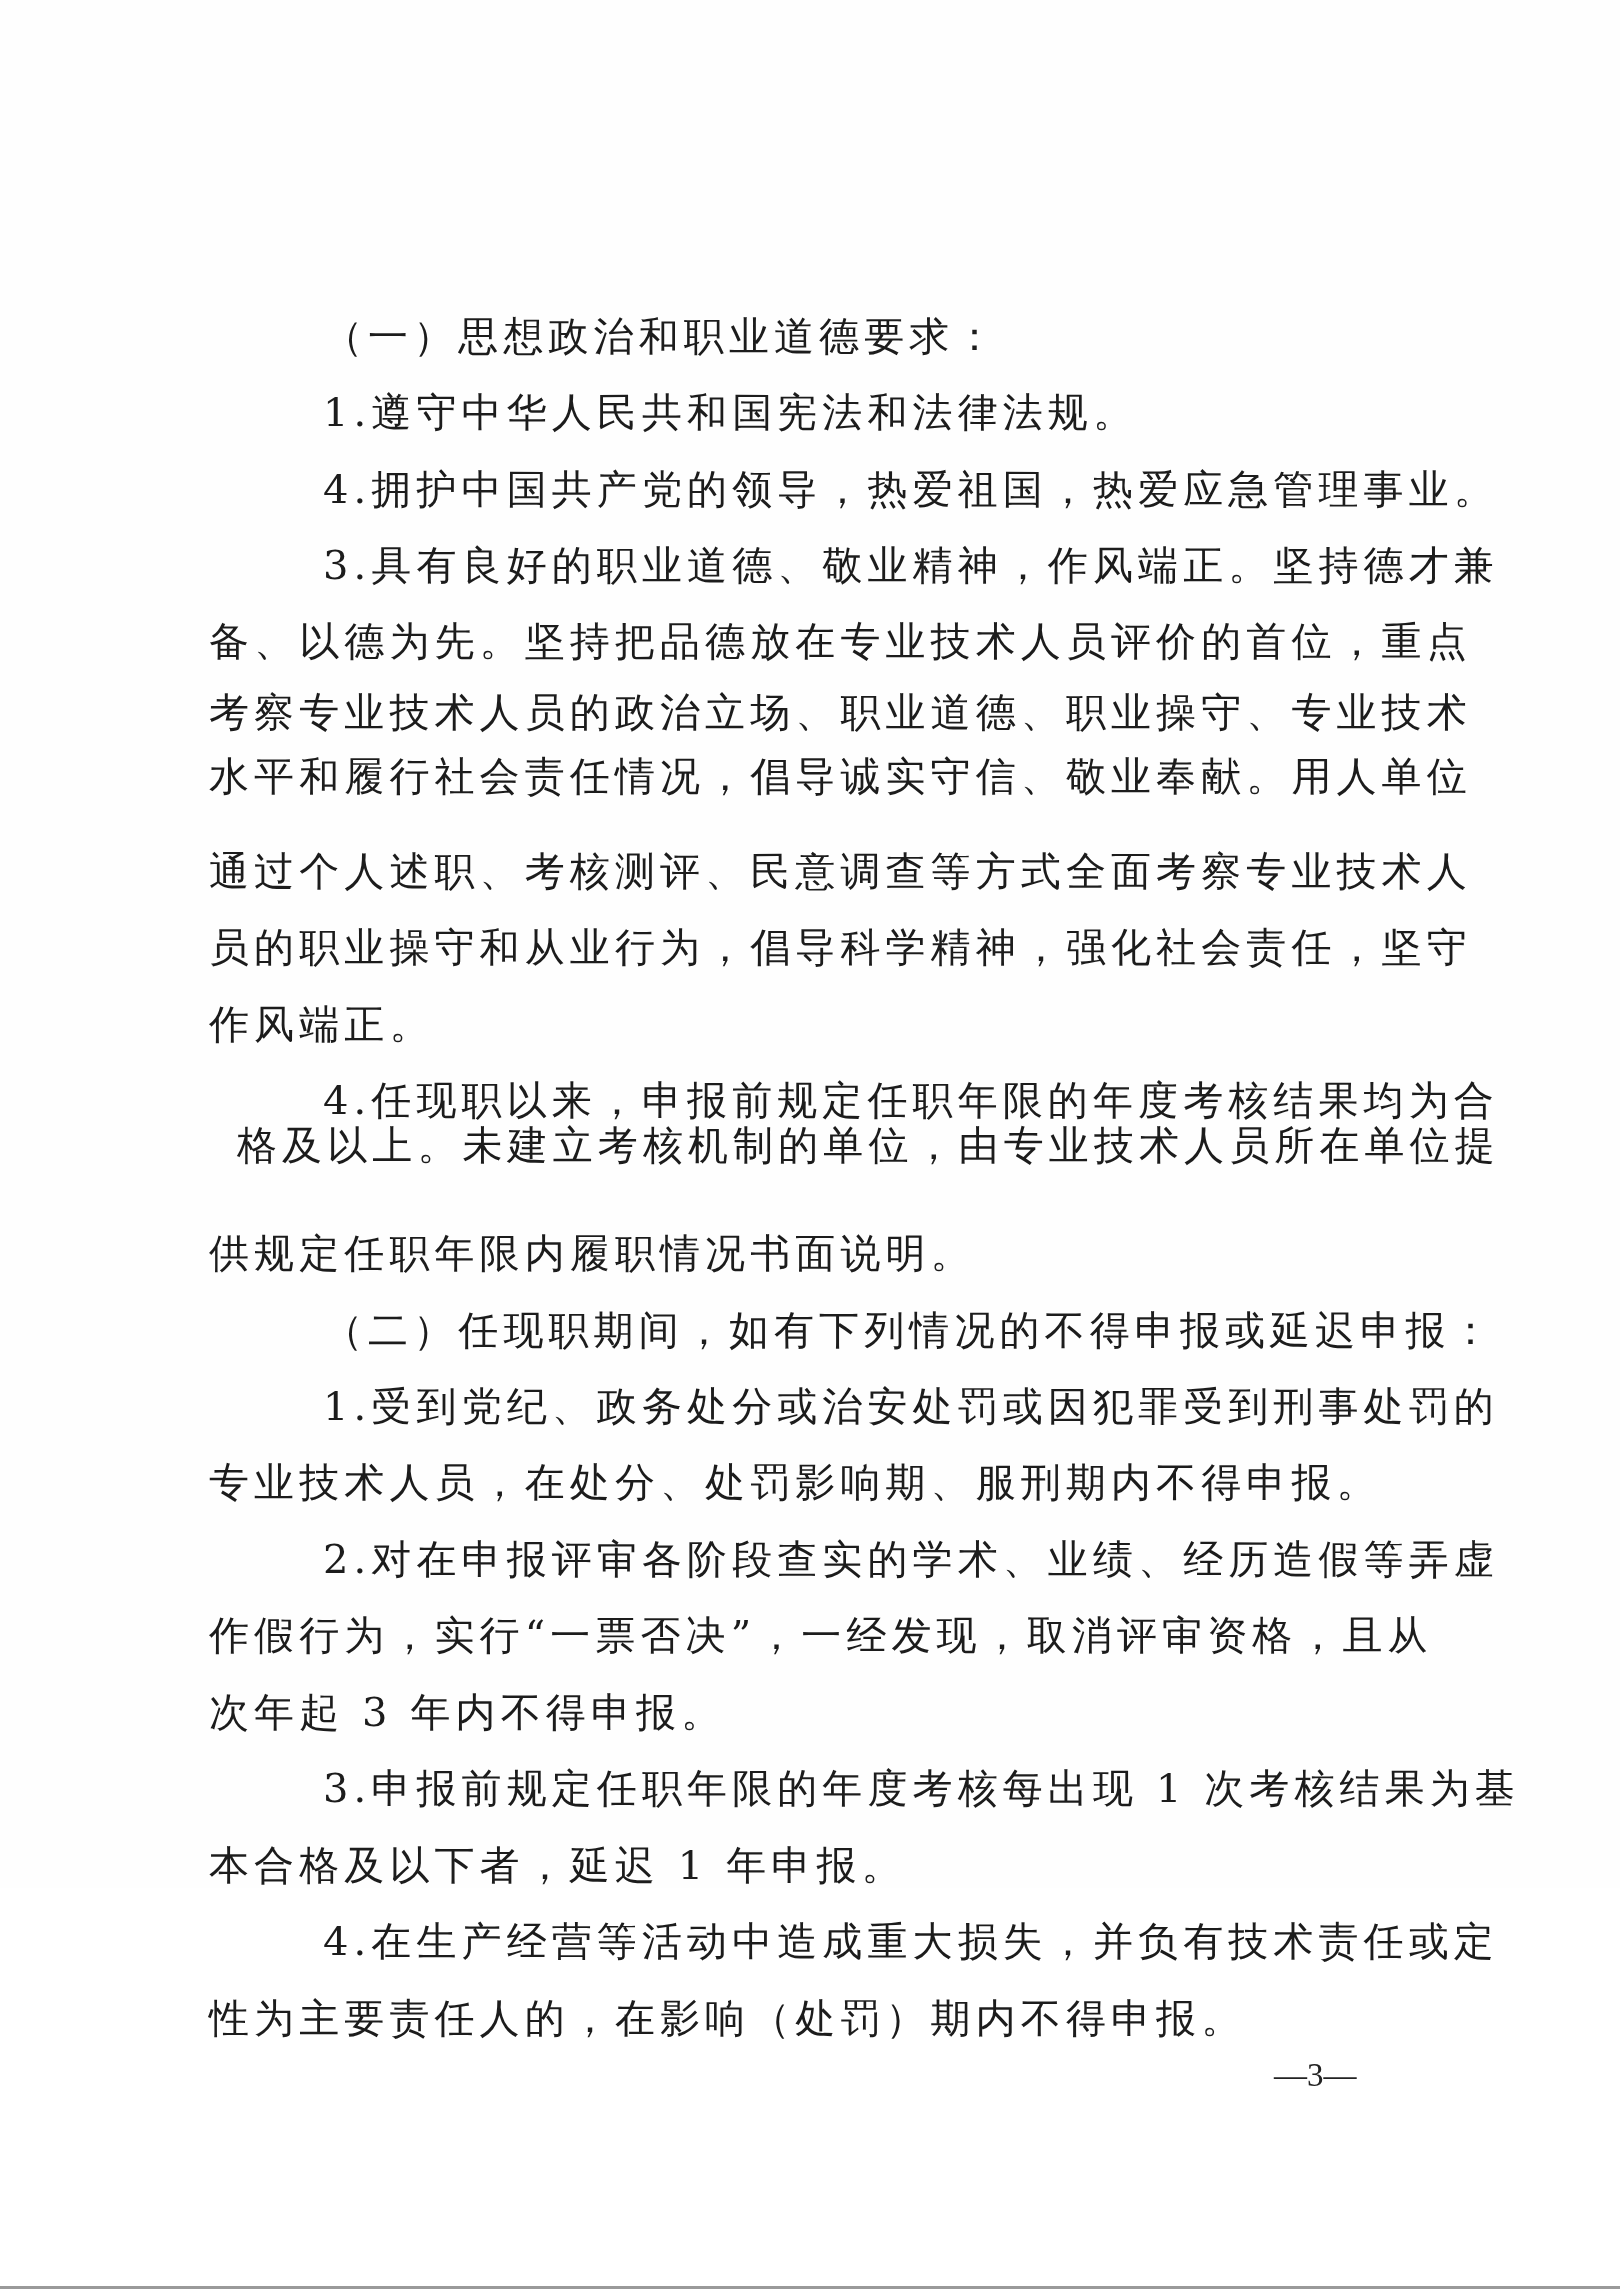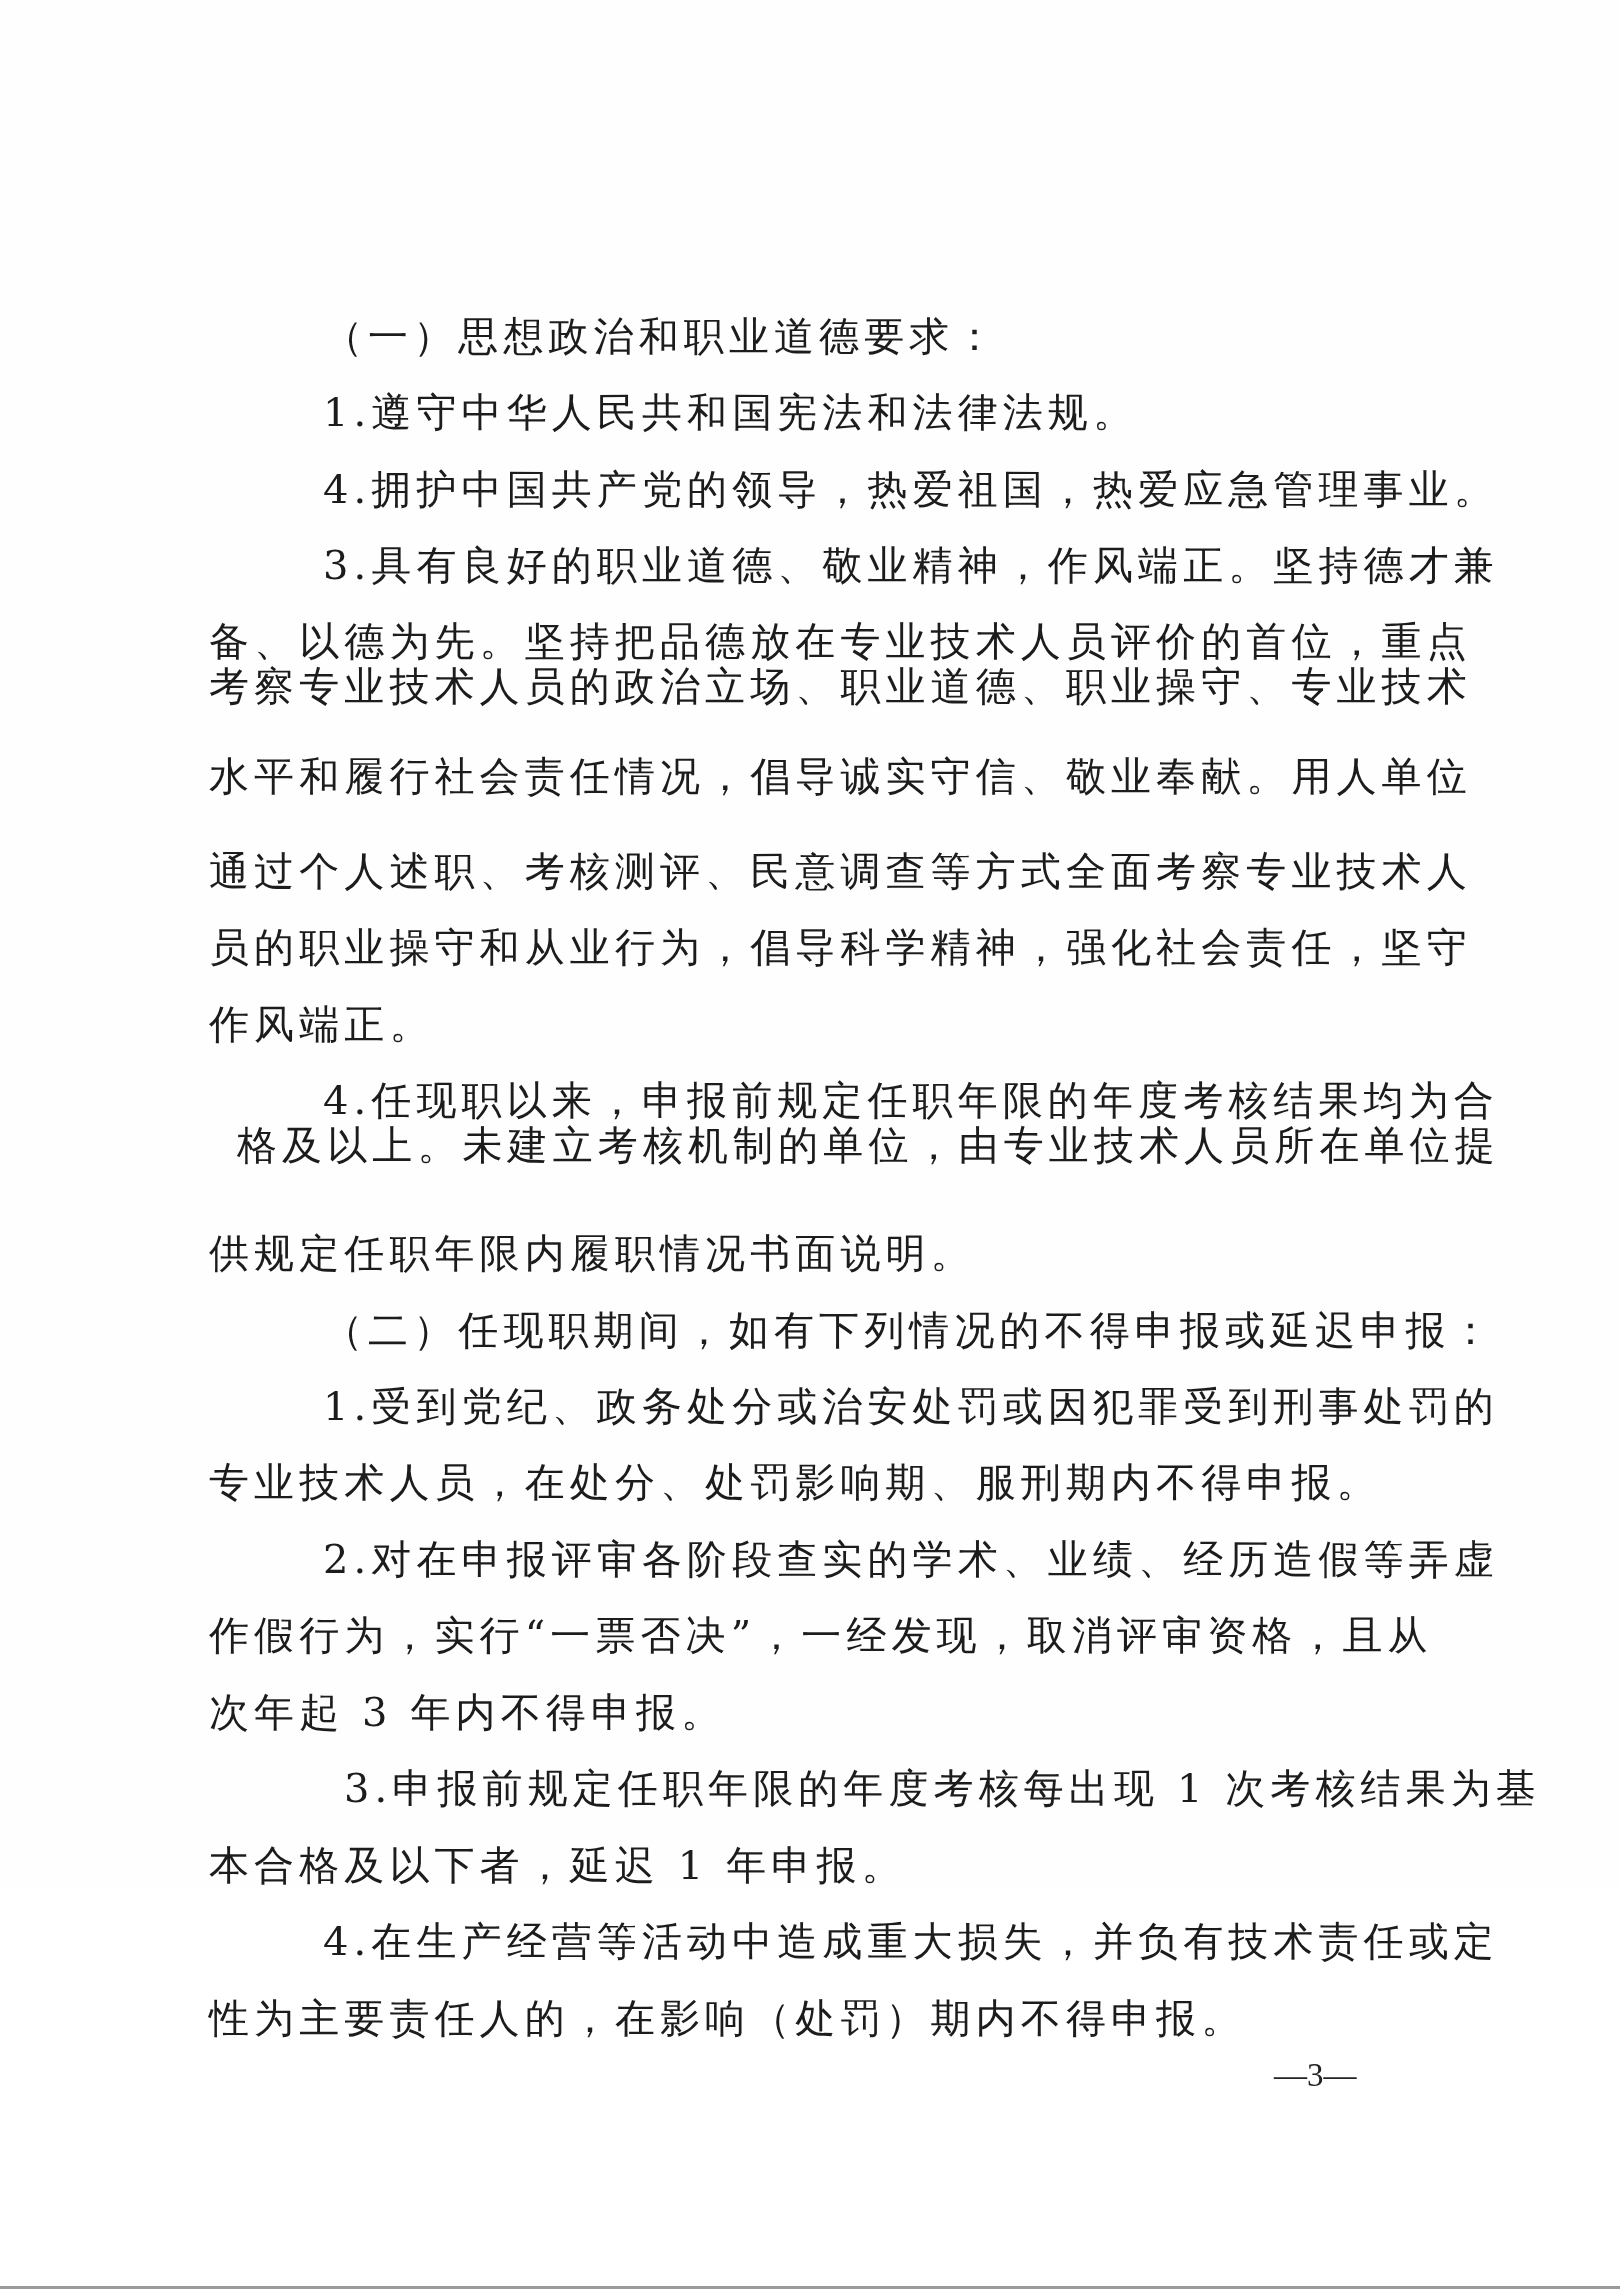--- a/index.html
+++ b/index.html
@@ -56,35 +56,35 @@
 </head>
 <body>
 
 <div class="page">
   <div id="lines">
       <div class="line heading" style="top: 312px;">（一）思想政治和职业道德要求：</div>
       <div class="line indent" style="top: 388px;">1.遵守中华人民共和国宪法和法律法规。</div>
       <div class="line indent" style="top: 465px;">4.拥护中国共产党的领导，热爱祖国，热爱应急管理事业。</div>
       <div class="line indent" style="top: 541px;">3.具有良好的职业道德、敬业精神，作风端正。坚持德才兼</div>
       <div class="line" style="top: 617px;">备、以德为先。坚持把品德放在专业技术人员评价的首位，重点</div>
-      <div class="line" style="top: 662px; font-family: Liberation Serif, serif;">考察专业技术人员的政治立场、职业道德、职业操守、专业技术</div>
+      <div class="line" style="top: 688px; font-family: Liberation Serif, serif;">考察专业技术人员的政治立场、职业道德、职业操守、专业技术</div>
       <div class="line" style="top: 752px;">水平和履行社会责任情况，倡导诚实守信、敬业奉献。用人单位</div>
       <div class="line" style="top: 847px;">通过个人述职、考核测评、民意调查等方式全面考察专业技术人</div>
       <div class="line" style="top: 923px;">员的职业操守和从业行为，倡导科学精神，强化社会责任，坚守</div>
       <div class="line" style="top: 1000px;">作风端正。</div>
       <div class="line indent" style="top: 1076px;">4.任现职以来，申报前规定任职年限的年度考核结果均为合</div>
       <div class="line" style="top: 1121px; margin-left: 28px;">格及以上。未建立考核机制的单位，由专业技术人员所在单位提</div>
       <div class="line" style="top: 1229px;">供规定任职年限内履职情况书面说明。</div>
       <div class="line heading" style="top: 1306px;">（二）任现职期间，如有下列情况的不得申报或延迟申报：</div>
       <div class="line indent" style="top: 1382px;">1.受到党纪、政务处分或治安处罚或因犯罪受到刑事处罚的</div>
       <div class="line" style="top: 1458px;">专业技术人员，在处分、处罚影响期、服刑期内不得申报。</div>
       <div class="line indent" style="top: 1535px;">2.对在申报评审各阶段查实的学术、业绩、经历造假等弄虚</div>
       <div class="line" style="top: 1611px;">作假行为，实行“一票否决”，一经发现，取消评审资格，且从</div>
       <div class="line" style="top: 1688px;">次年起 3 年内不得申报。</div>
-      <div class="line indent" style="top: 1764px; margin-left: 21px;">3.申报前规定任职年限的年度考核每出现 1 次考核结果为基</div>
+      <div class="line indent" style="top: 1764px;">3.申报前规定任职年限的年度考核每出现 1 次考核结果为基</div>
       <div class="line" style="top: 1841px;">本合格及以下者，延迟 1 年申报。</div>
       <div class="line indent" style="top: 1917px;">4.在生产经营等活动中造成重大损失，并负有技术责任或定</div>
       <div class="line" style="top: 1994px;">性为主要责任人的，在影响（处罚）期内不得申报。</div>
     </div>
   <div class="page-number">—3—</div>
   <div class="bottom-edge"></div>
 </div>
 
 
 </body></html>

